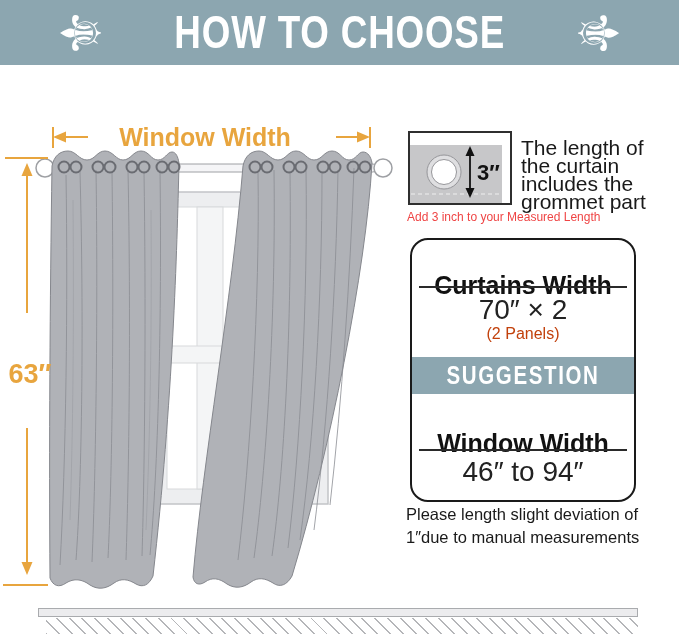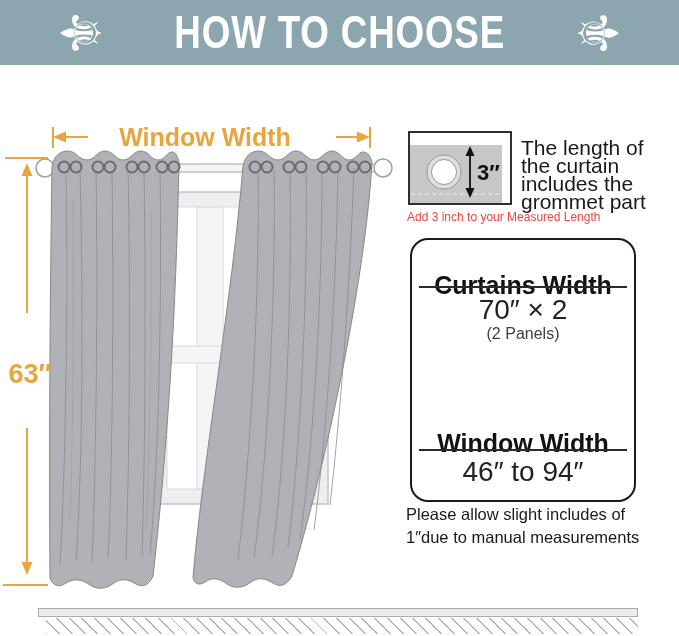--- a/index.html
+++ b/index.html
@@ -43,21 +43,21 @@
   }
   .box-title{position:absolute;left:0;width:100%;font-size:25px;font-weight:bold;color:#111;margin-top:22px;}
   .box-title.t1{top:9px;}
   .box-title.t2{top:167px;}
   .box-divider{position:absolute;left:7px;right:7px;border-top:2px solid #2a2a2a;}
   .box-divider.d1{top:46px;}
   .box-divider.d2{top:209px;}
   .box-value{position:absolute;left:0;width:100%;font-size:28px;font-weight:normal;color:#222;}
   .box-value.v1{top:54px;}
   .box-value.v2{top:216px;}
-  .box-panels{position:absolute;left:0;top:85px;width:100%;font-size:16px;color:#404040;}
+  .box-panels{position:absolute;left:0;top:85px;width:100%;font-size:16px;color:#c2410c;}
   .suggestion-banner{
     position:absolute;left:0;top:117px;width:100%;height:37px;background:#8CA6B0;
   }
   .suggestion-label{
     display:block;color:#fff;font-size:25px;font-weight:bold;letter-spacing:2px;
     line-height:37px;transform:scaleX(0.82);transform-origin:center;white-space:nowrap;
   }
   
   .footnote{
     position:absolute;left:406px;top:503px;width:240px;
@@ -201,26 +201,29 @@
 
   <div class="grommet-desc">The length of the curtain includes the grommet part</div>
 
   <div class="add-note">Add 3 inch to your Measured Length</div>
 
   <div class="suggestion-box">
     <div class="box-title t1">Curtains Width</div>
     <div class="box-divider d1"></div>
     <div class="box-value v1">70″ × 2</div>
     <div class="box-panels">(2 Panels)</div>
+    <div class="suggestion-banner">
+      <span class="suggestion-label">SUGGESTION</span>
+    </div>
     <div class="box-title t2">Window Width</div>
     <div class="box-divider d2"></div>
     <div class="box-value v2">46″ to 94″</div>
   </div>
 
   <div class="footnote">
-    <div>Please allow slight includes of</div>
+    <div>Please length slight deviation of</div>
     <div>1″due to manual measurements</div>
   </div>
 
   <div class="floor-bar"></div>
   <div class="floor-hatch"></div>
 
 </div>
 
 </body></html>

